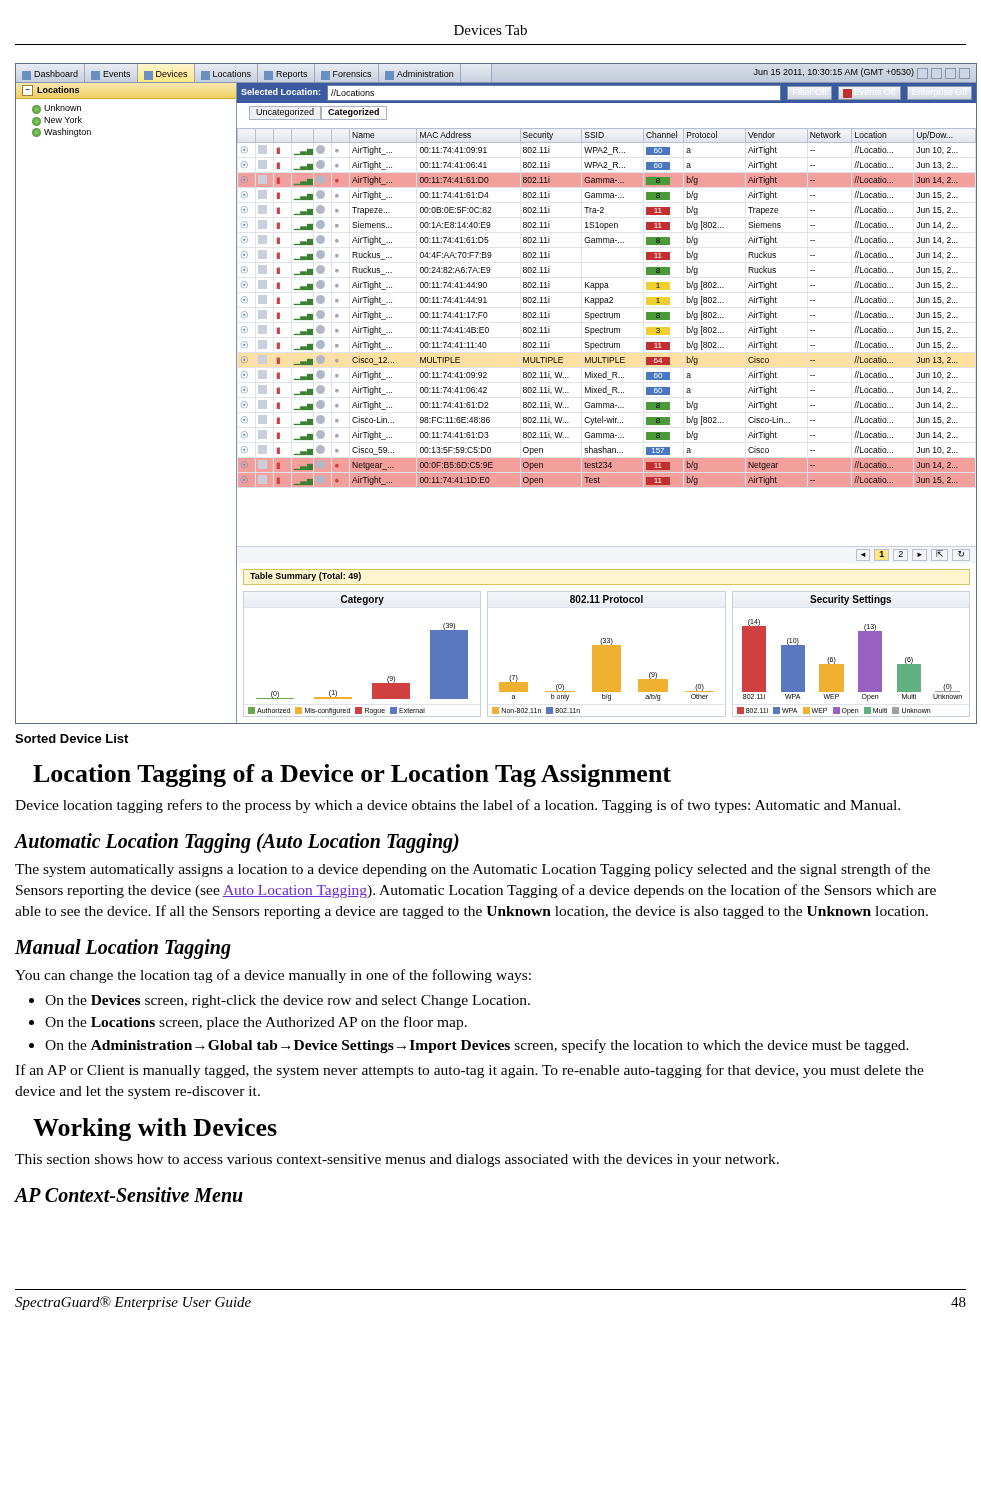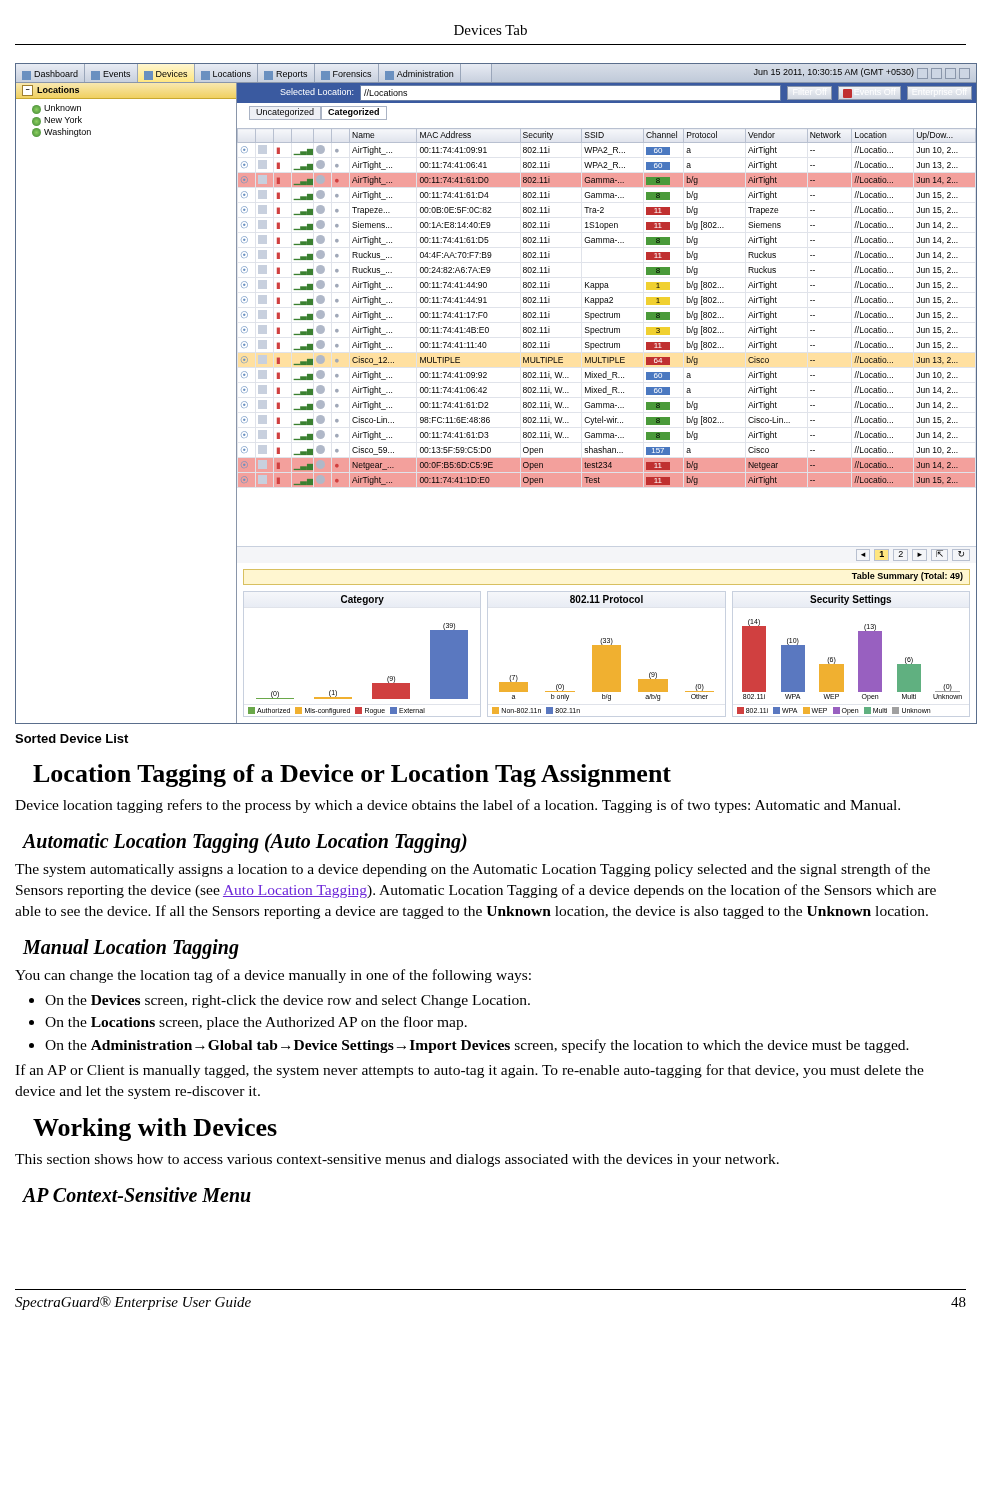--- a/index.html
+++ b/index.html
@@ -217,21 +217,20 @@
     padding: 0 4px;
     font-size: 9px;
   }
   .pagination .pg.sel { background: #ffe680; font-weight: bold; }
   .summary-header {
     background: #fff6d0;
     border: 1px solid #d8c060;
     padding: 2px 6px;
     font-weight: bold;
     margin: 6px;
-    text-align: right;
   }
   .charts {
     display: flex;
     gap: 6px;
     padding: 0 6px 6px 6px;
   }
   .chart-box {
     flex: 1;
     border: 1px solid #c8d0de;
     background: #fff;
@@ -295,21 +294,21 @@
     font-family: Palatino, "Palatino Linotype", Georgia, serif;
     font-weight: bold;
     font-size: 26px;
     margin: 8px 0 4px 18px;
   }
   h2.doc {
     font-family: Palatino, "Palatino Linotype", Georgia, serif;
     font-weight: bold;
     font-style: italic;
     font-size: 20px;
-    margin: 12px 0 4px 8px;
+    margin: 12px 0 4px 0;
   }
   p.doc { margin: 2px 0; }
   ul.doc { margin: 4px 0 4px 30px; padding: 0; }
   ul.doc li { margin: 2px 0; }
   a.doc-link { color: #6d28d9; text-decoration: underline; }
   .footer {
     margin-top: 80px;
     border-top: 1px solid #000;
     font-style: italic;
     display: flex;
@@ -382,21 +381,21 @@
             <span>New York</span>
           </div>
           <div class="ss-tree-item">
             <span class="mini-ico" style="background:radial-gradient(#8cd060,#3a8030);border-radius:50%;"></span>
             <span>Washington</span>
           </div>
         </div>
     </div>
     <div class="ss-main">
       <div class="ss-selected-loc">
-        <span style="font-weight:normal;margin-left:39px;">Selected Location:</span>
+        <span style="font-weight:bold;">Selected Location:</span>
         <input value="//Locations" style="">
         <span class="ss-small-btn">Filter Off</span>
         <span class="ss-small-btn">
           <span class="mini-ico" style="background:#c03030;border-radius:1px;"></span>
           <span>Events Off</span>
         </span>
         <span class="ss-small-btn">Enterprise Off</span>
       </div>
       <div class="cat-tabs" id="cat-tabs">
           <span class="cat-tab">Uncategorized</span>

